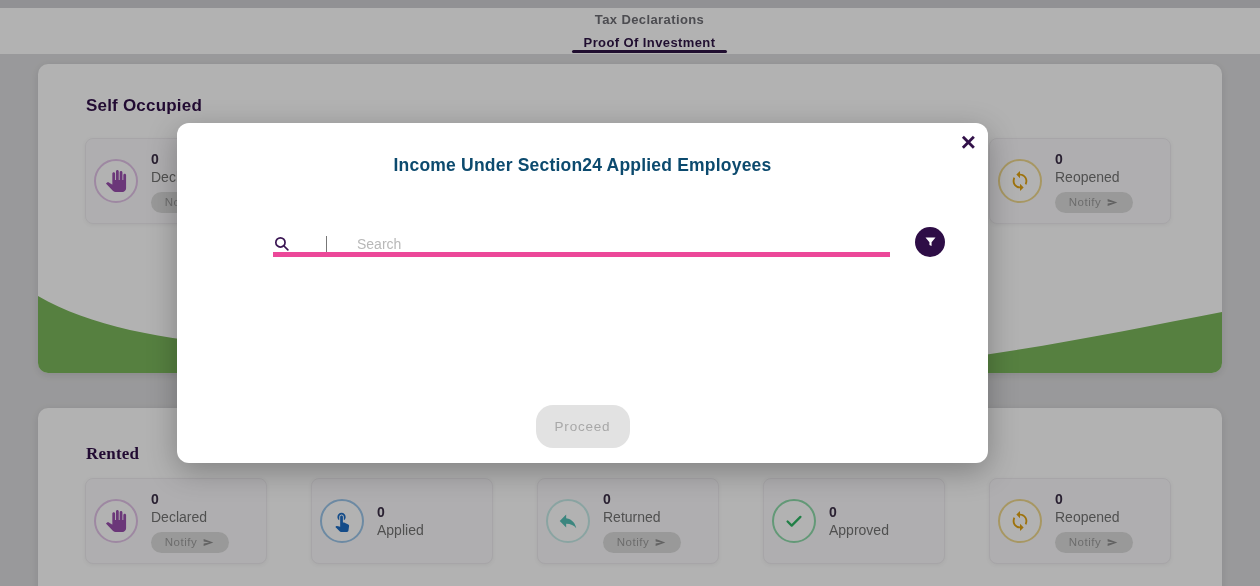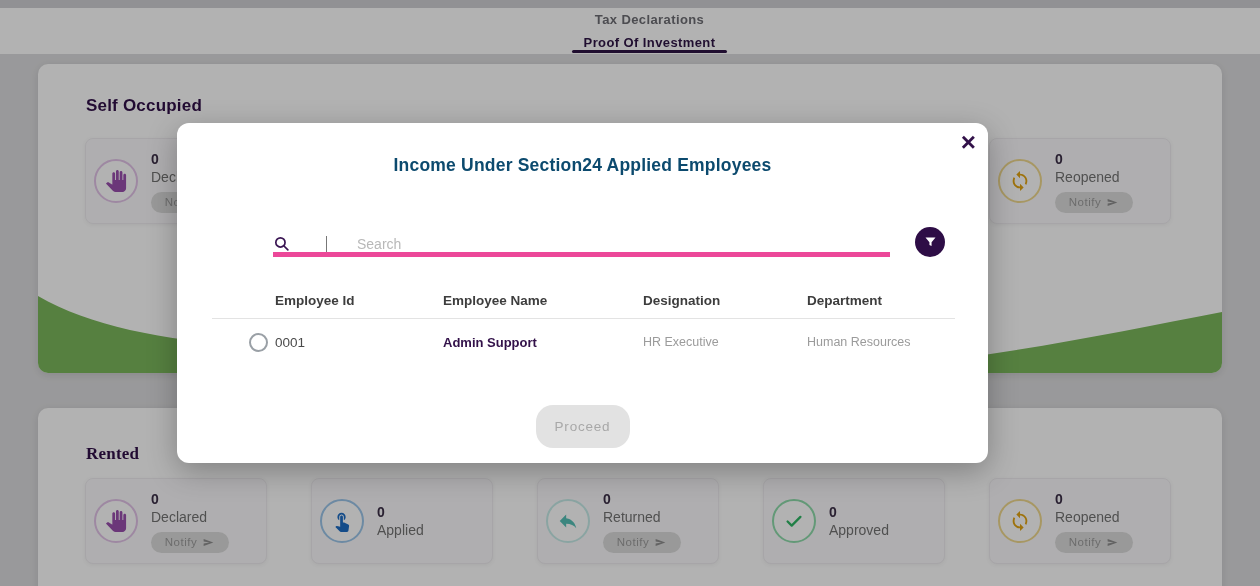--- a/index.html
+++ b/index.html
@@ -316,35 +316,17 @@
         </svg>
       <div class="caret"></div>
       <input class="search-input" type="text" placeholder="Search" style="">
     </div>
     <button class="filter-btn">
       <svg viewBox="0 0 24 24">
           <path d="M4 4h16l-6.3 7.4v6.1l-3.4-1.7v-4.4L4 4z"></path>
         </svg>
     </button>
 
-    <div class="emp-table">
-      <div class="thead">
-        <div class="th"></div>
-        <div class="th">Employee Id</div>
-        <div class="th">Employee Name</div>
-        <div class="th">Designation</div>
-        <div class="th">Department</div>
-      </div>
-      <div class="trow">
-        <div>
-            <div class="radio"></div>
-          </div>
-        <div class="cell-id">0001</div>
-        <div class="cell-name">Admin Support</div>
-        <div class="cell-dim">HR Executive</div>
-        <div class="cell-dim">Human Resources</div>
-      </div>
-    </div>
 
     <button class="proceed">Proceed</button>
   </div>
 
 </div>
 
 </body></html>

